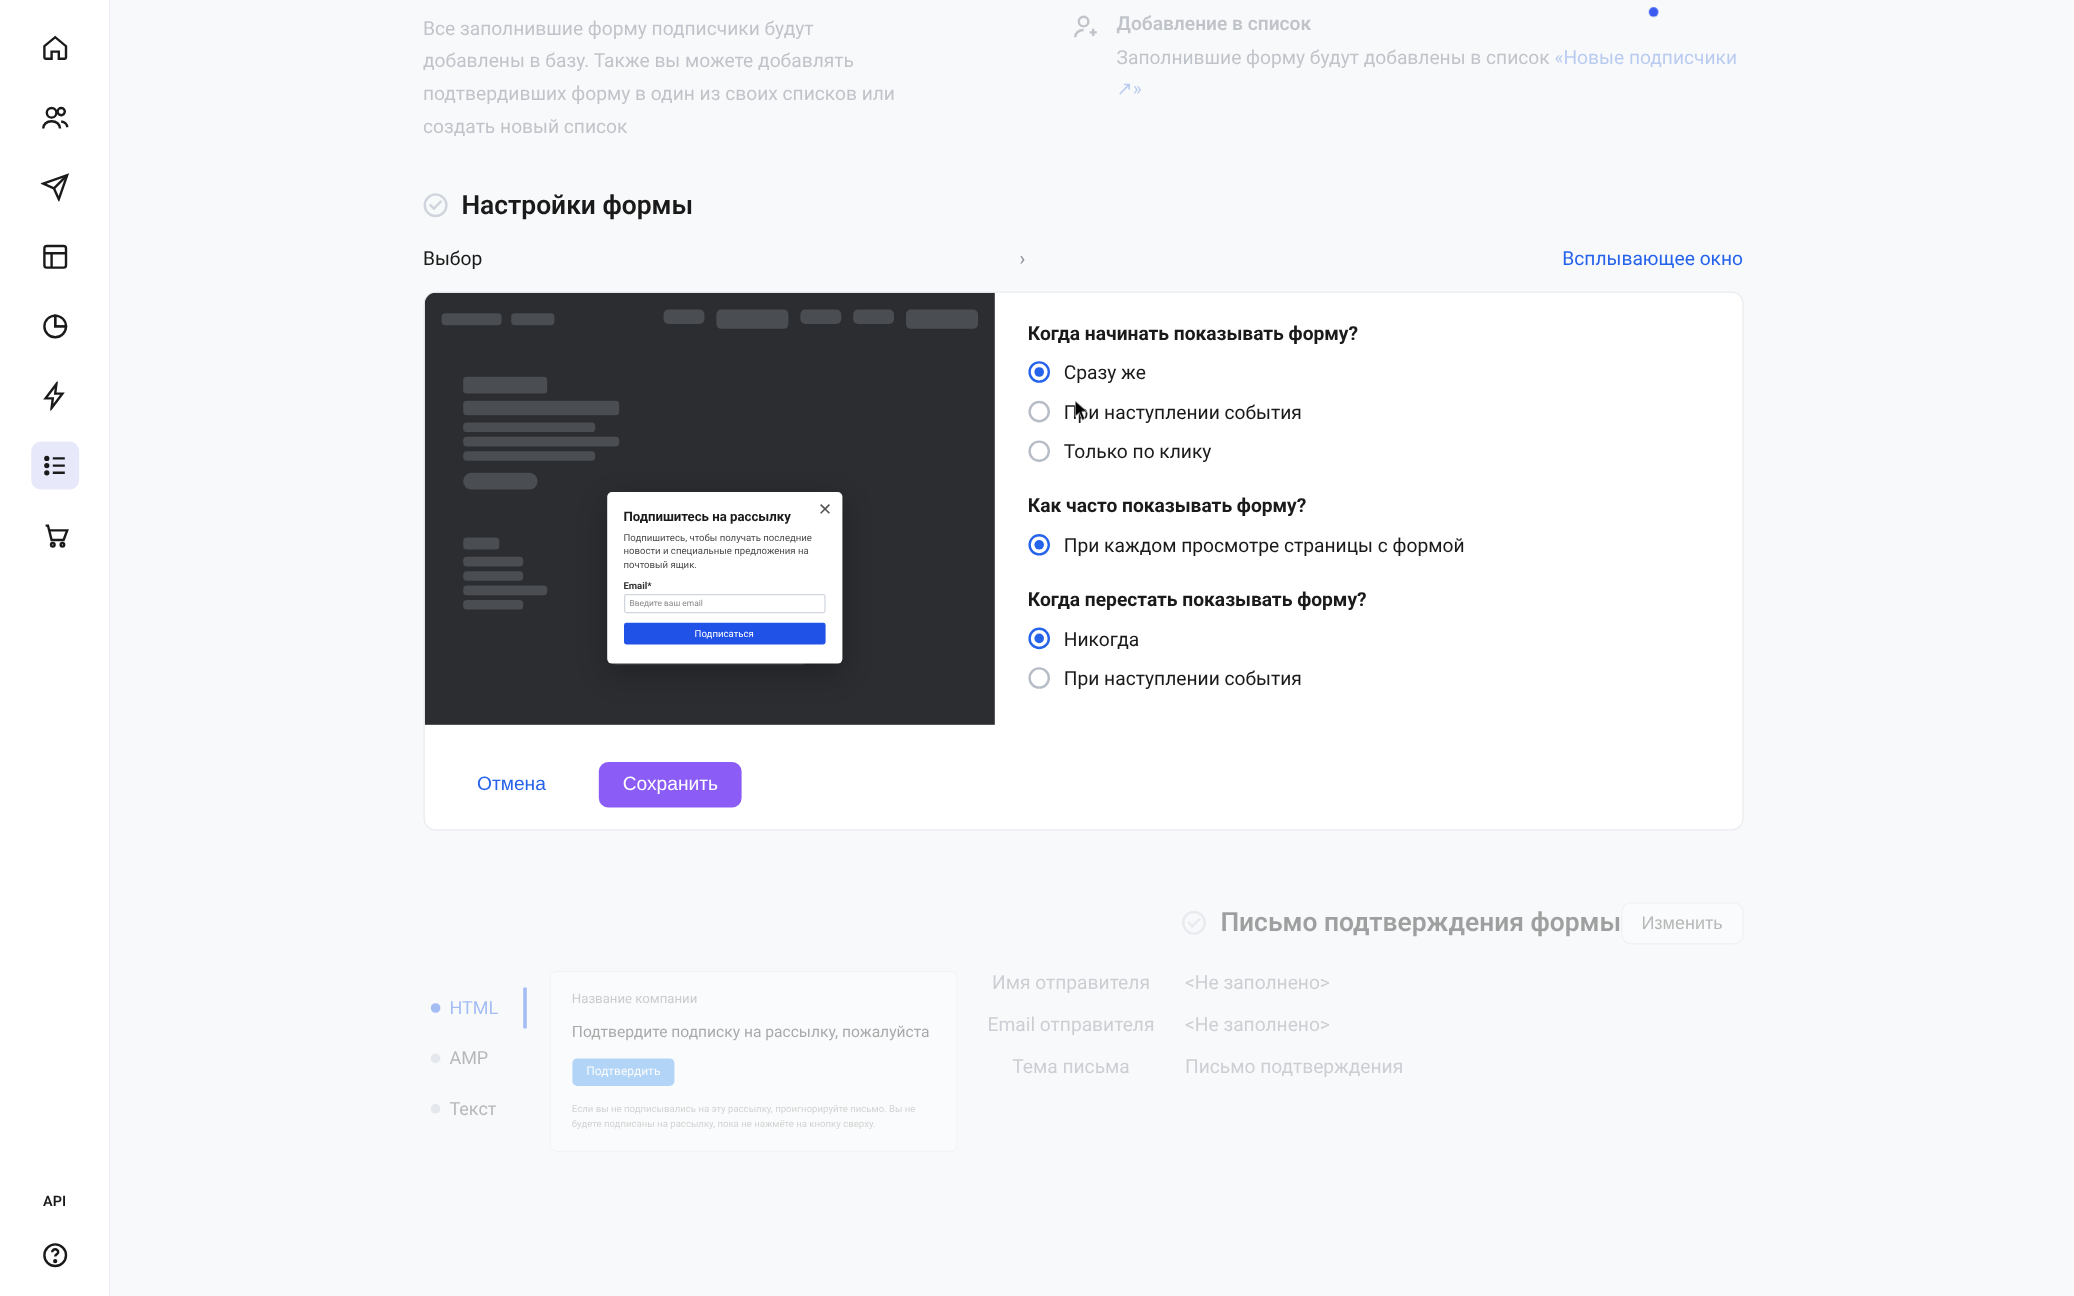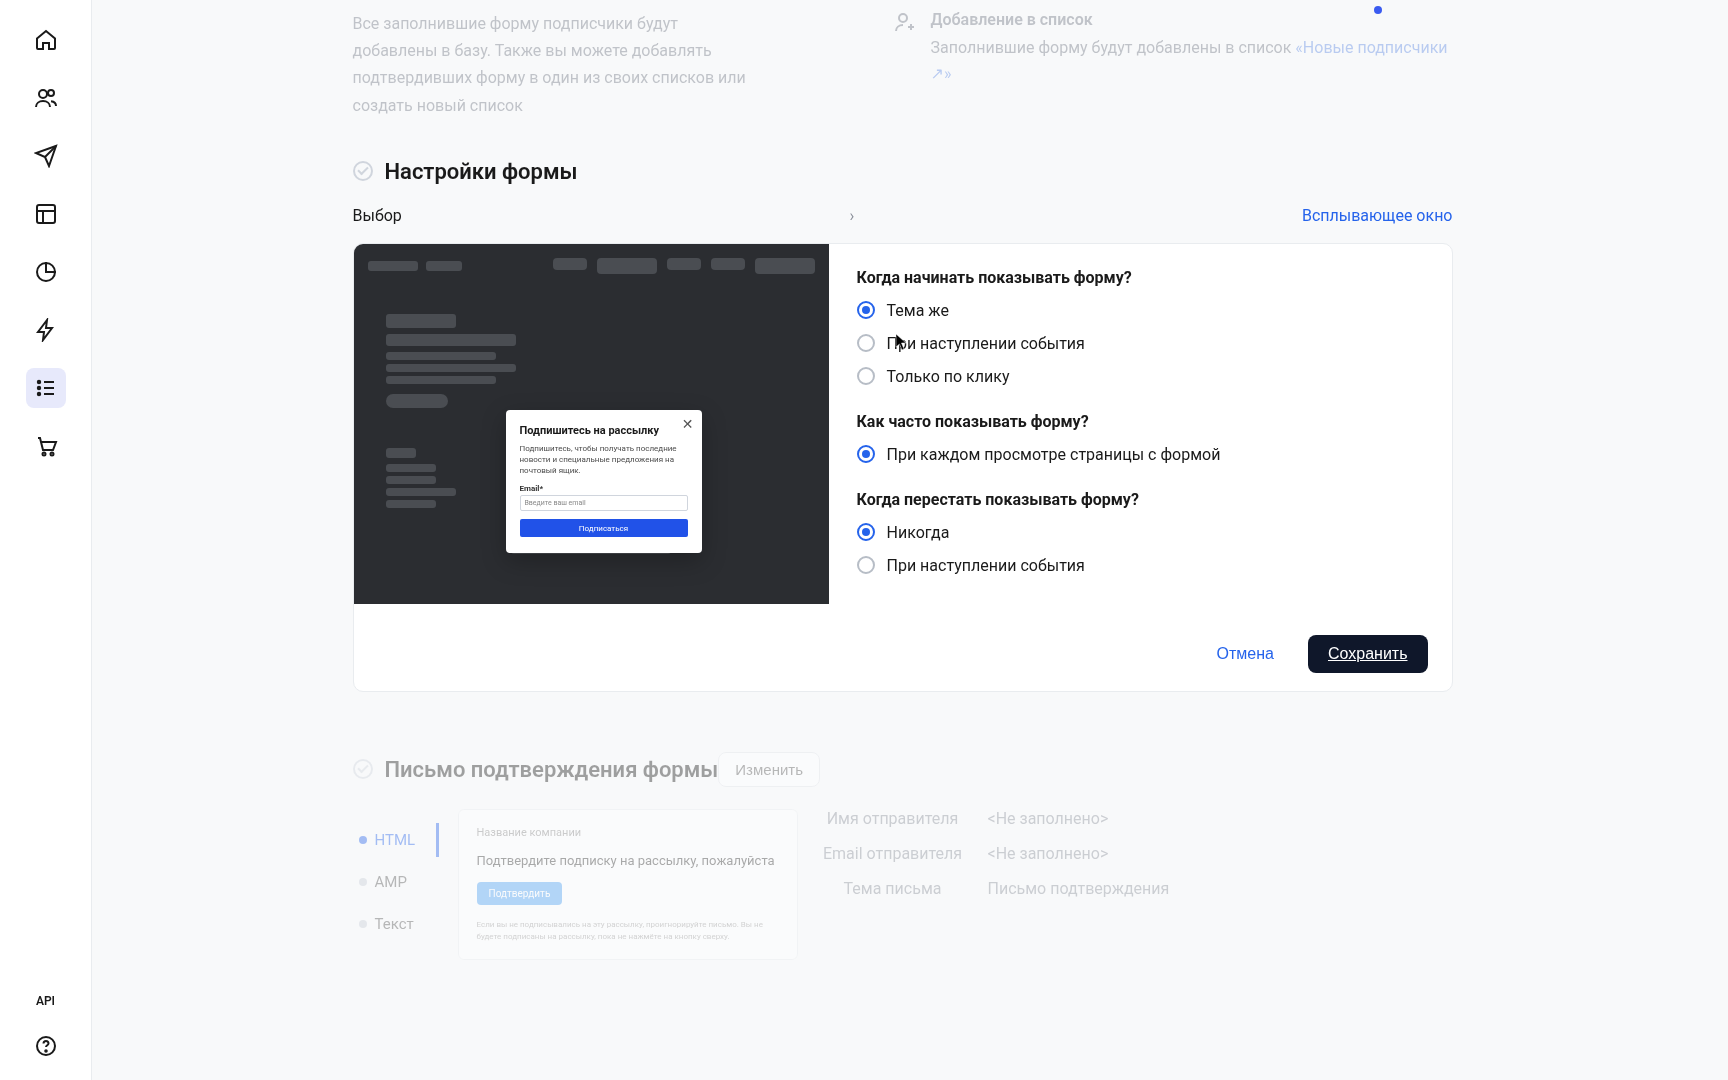--- a/index.html
+++ b/index.html
@@ -68,27 +68,27 @@
     
     .form-col { flex: 1; padding: 24px 28px 28px 28px; }
     .q-title { font-size: 16px; font-weight: 700; margin-bottom: 14px; color: #1a1a1a; }
     .radio-row { display: flex; align-items: center; gap: 12px; margin-bottom: 14px; cursor: pointer; }
     .radio { width: 18px; height: 18px; border: 2px solid #b7bdc6; border-radius: 50%; flex-shrink: 0; display: flex; align-items: center; justify-content: center; }
     .radio.checked { border-color: #2563eb; }
     .radio.checked::after { content: ""; width: 8px; height: 8px; background: #2563eb; border-radius: 50%; }
     .radio-label { font-size: 16px; color: #1a1a1a; }
     .q-group { margin-bottom: 26px; }
     
-    .settings-footer { display: flex; justify-content: flex-end; gap: 14px; padding: 18px 24px; }
+    .settings-footer { display: flex; gap: 24px; padding: 18px 24px; }
     .btn { padding: 10px 20px; border-radius: 8px; font-size: 16px; font-weight: 500; cursor: pointer; border: none; }
     .btn-cancel { background: transparent; color: #2563eb; }
-    .btn-save { background: #0f172a; color: #fff; text-decoration: underline; }
+    .btn-save { background: #8b5cf6; color: #fff; }
     
     .confirm-section { margin-top: 60px; opacity: 0.4; position: relative; padding-bottom: 40px;}
-    .confirm-header { display: flex; align-items: center; justify-content: flex-start; margin-bottom: 22px; }
+    .confirm-header { display: flex; align-items: center; justify-content: flex-end; margin-bottom: 22px; }
     .btn-edit { background: #fff; border: 1px solid #e0e3e8; color: #555; padding: 8px 16px; border-radius: 8px; font-size: 15px; cursor: pointer; }
     .confirm-body { display: flex; gap: 20px; }
     .format-list { width: 85px; padding-top: 10px; }
     .format-item { display: flex; align-items: center; gap: 8px; padding: 12px 0 12px 6px; font-size: 15px; color: #555; cursor: pointer; position:relative;}
     .format-item.active { color: #2563eb; }
     .format-item.active::after { content:""; position:absolute; right:-1px; top:4px; bottom:4px; width:3px; background:#2563eb;}
     .format-dot { width: 8px; height: 8px; border-radius: 50%; background: #c7cdd6; }
     .format-item.active .format-dot { background: #2563eb; }
     .email-preview { flex: 0 0 340px; background: #fff; border: 1px solid #e9ecef; border-radius: 6px; padding: 16px 18px; font-size: 11px; color: #333; }
     .email-company { font-size: 11px; color: #888; margin-bottom: 14px; }
@@ -248,21 +248,21 @@
             <div class="popup-input">Введите ваш email</div>
             <div class="popup-btn">Подписаться</div>
           </div>
         </div>
 
         <div class="form-col">
           <div class="q-group">
             <div class="q-title">Когда начинать показывать форму?</div>
             <div class="radio-row">
                 <div class="radio checked"></div>
-                <div class="radio-label">Тема же</div>
+                <div class="radio-label">Сразу же</div>
               </div>
             <div class="radio-row">
                 <div class="radio"></div>
                 <div class="radio-label">При наступлении события</div>
               </div>
             <div class="radio-row">
                 <div class="radio"></div>
                 <div class="radio-label">Только по клику</div>
               </div>
           </div>

